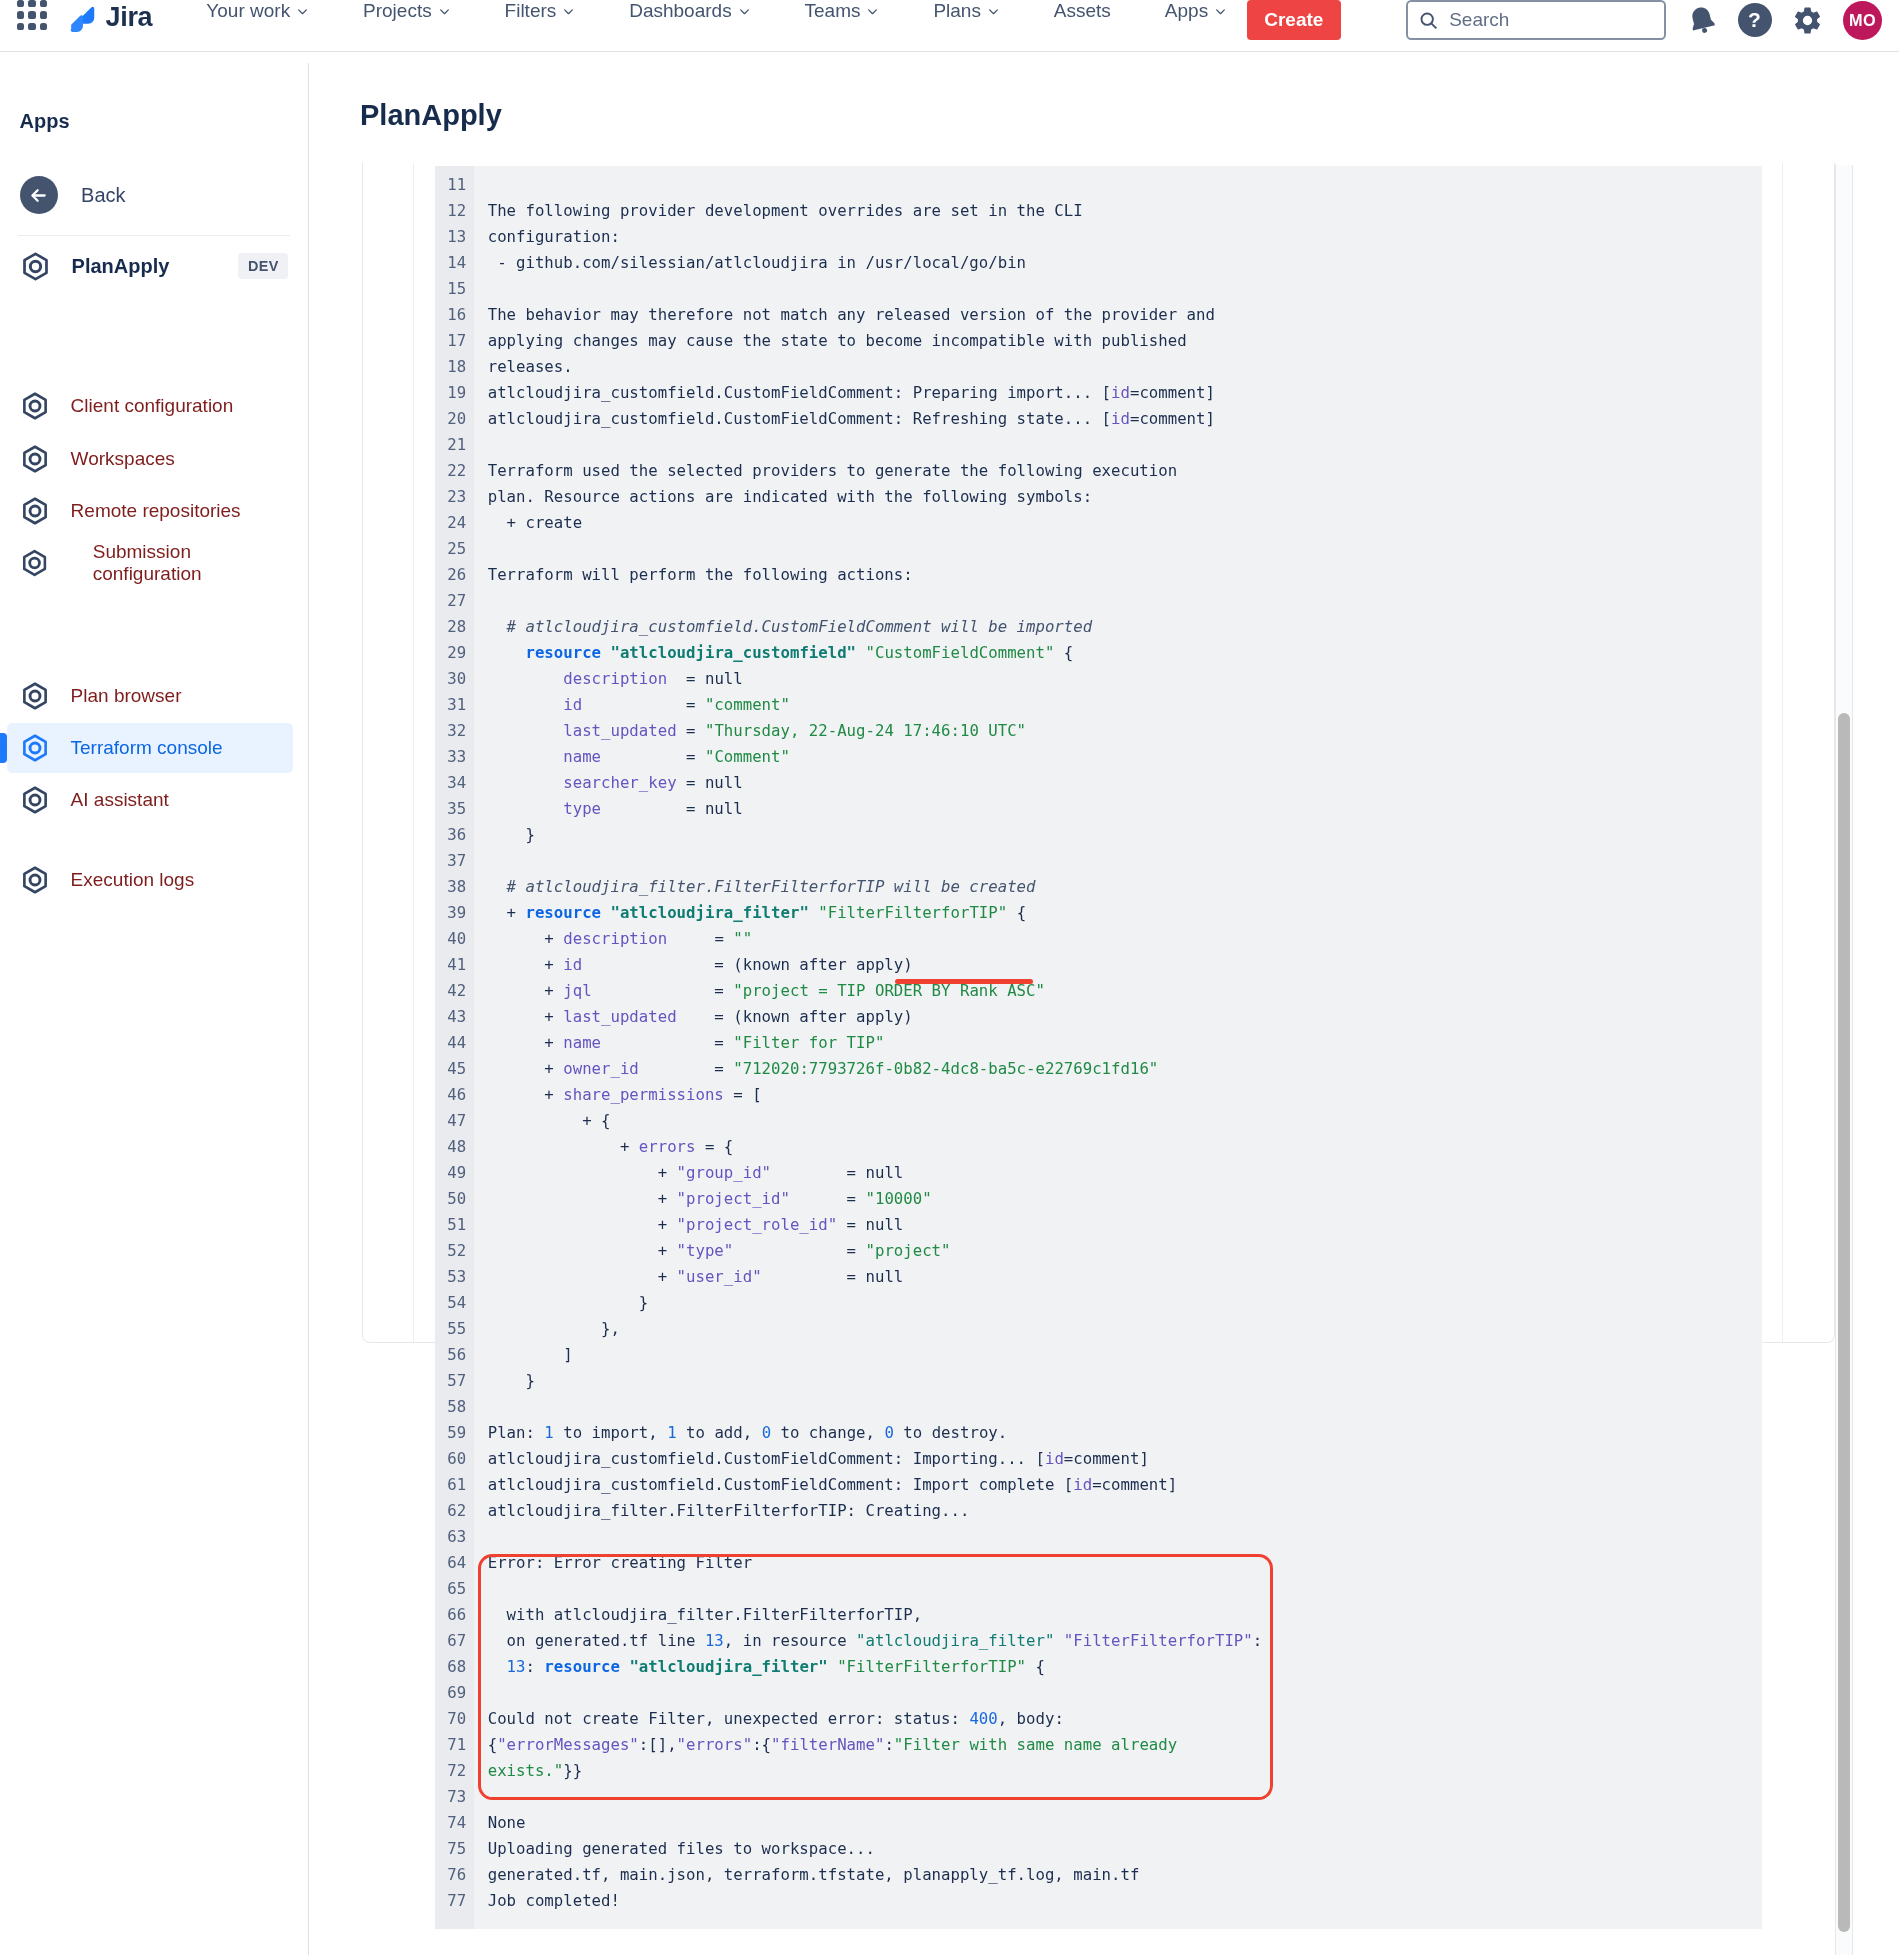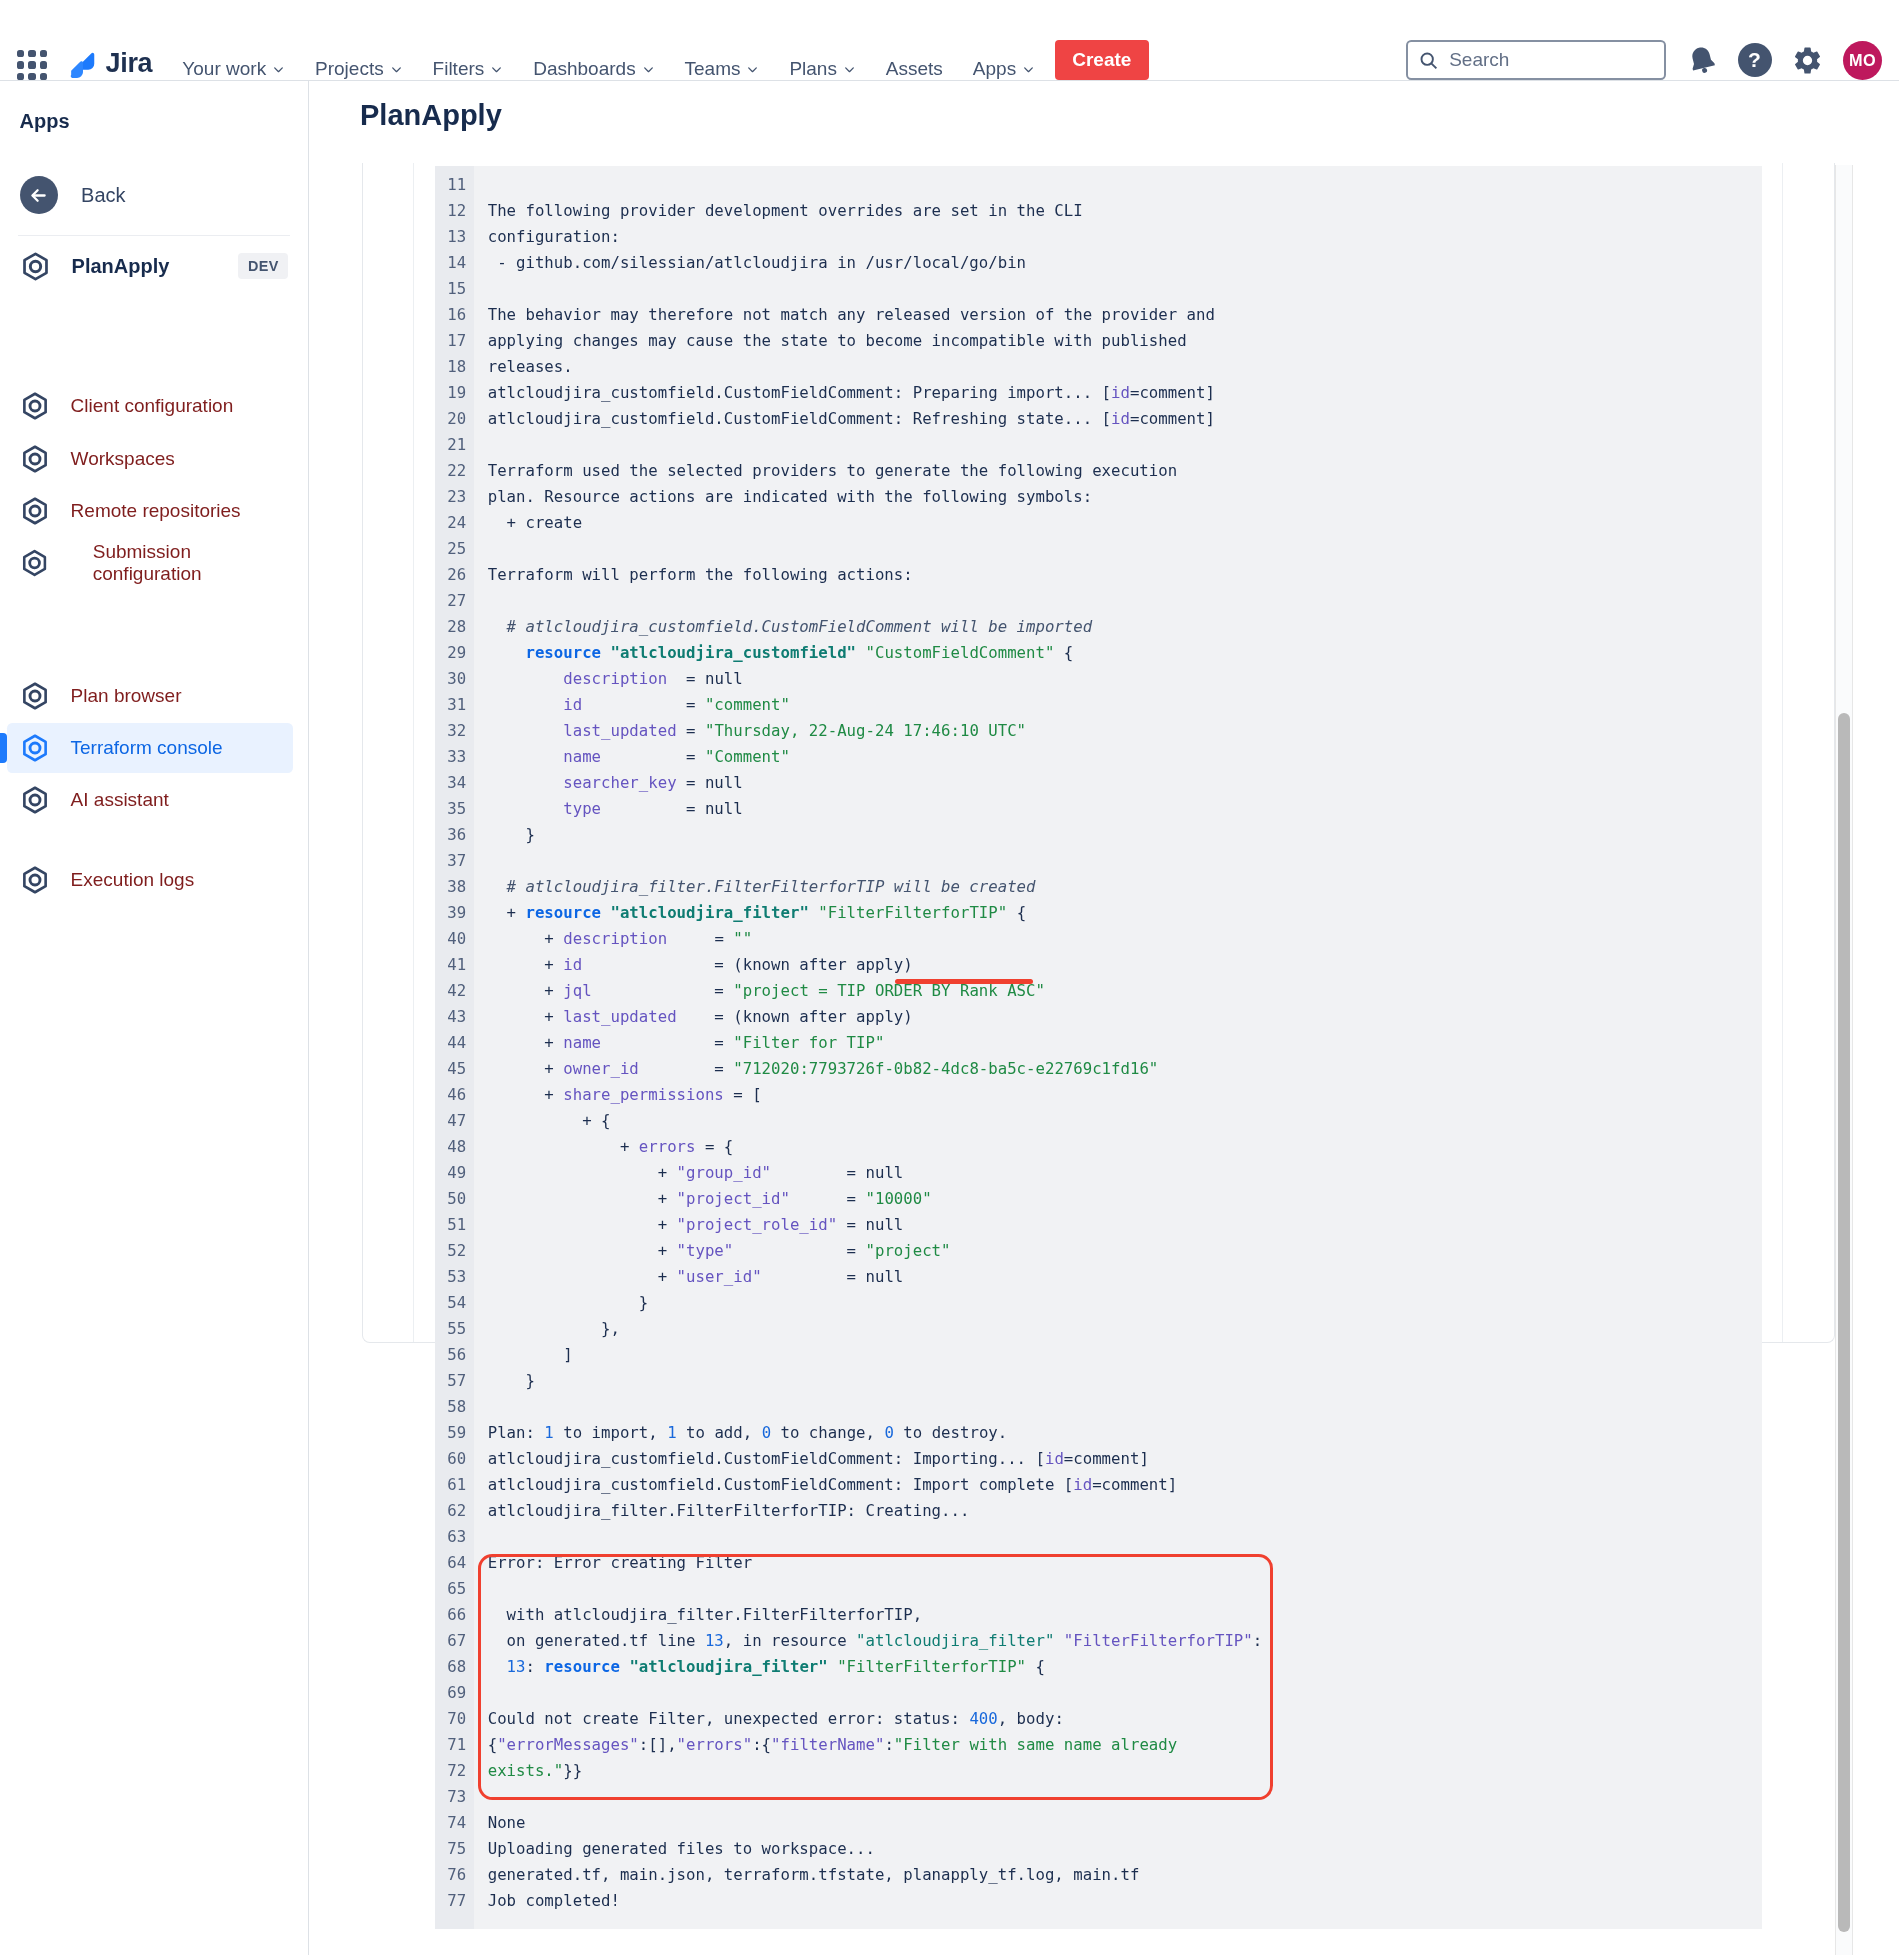--- a/index.html
+++ b/index.html
@@ -1,31 +1,31 @@
 <!DOCTYPE html>
 <html style="font-size:10.4px"><head>
 <meta charset="utf-8">
 <style>
   html,body{margin:0;padding:0;}
   body{
     width:1899px;height:1955px;position:relative;background:#ffffff;
     font-family:"Liberation Sans", sans-serif;color:#172b4d;overflow:hidden;
   }
   
-  .topnav{position:absolute;left:0;top:0;width:1899px;height:81px;
-    border-bottom:1.3px solid #dde1e6;display:flex;align-items:flex-end;
+  .topnav{position:absolute;left:0;top:0;width:1899px;height:52px;
+    border-bottom:1.3px solid #dde1e6;display:flex;align-items:flex-start;
     padding:0 17px;box-sizing:border-box;background:#fff;z-index:40;}
   .grid-icon{width:30px;height:30px;display:grid;grid-template-columns:repeat(3,1fr);
     grid-gap:3.9px;margin-right:18px;flex:0 0 auto;}
   .grid-icon i{background:#44546f;border-radius:2.6px;display:block;}
   .logo{display:flex;align-items:center;margin-right:30px;flex:0 0 auto;}
   .logo-text{font-size:27px;font-weight:bold;color:#1e3050;margin-left:6.5px;letter-spacing:-0.3px;}
   .menu{display:flex;align-items:center;gap:30px;flex:0 0 auto;}
   .menu-item{display:flex;align-items:center;gap:5.9px;font-size:19px;font-weight:500;
-    color:#44546f;cursor:pointer;white-space:nowrap;}
+    color:#44546f;cursor:pointer;white-space:nowrap;margin-left:24px;}
   .create-btn{margin-left:19.6px;height:40px;padding:0 17.6px;background:#ef4444;color:#fff;
     font-size:19px;font-weight:600;border:none;border-radius:3.9px;display:flex;
     align-items:center;font-family:"Liberation Sans",sans-serif;flex:0 0 auto;}
   .nav-spacer{flex:1 1 auto;}
   .nav-right{display:flex;align-items:center;gap:18px;flex:0 0 auto;}
   .searchbox{width:260px;height:40px;border:2px solid #8590a2;border-radius:5.2px;
     display:flex;align-items:center;padding:0 10.4px;box-sizing:border-box;background:#fff;}
   .searchbox input{border:none;outline:none;font-size:19px;color:#44546f;width:100%;
     margin-left:7.8px;font-family:"Liberation Sans",sans-serif;background:transparent;}
   .searchbox input::placeholder{color:#626f86;}

